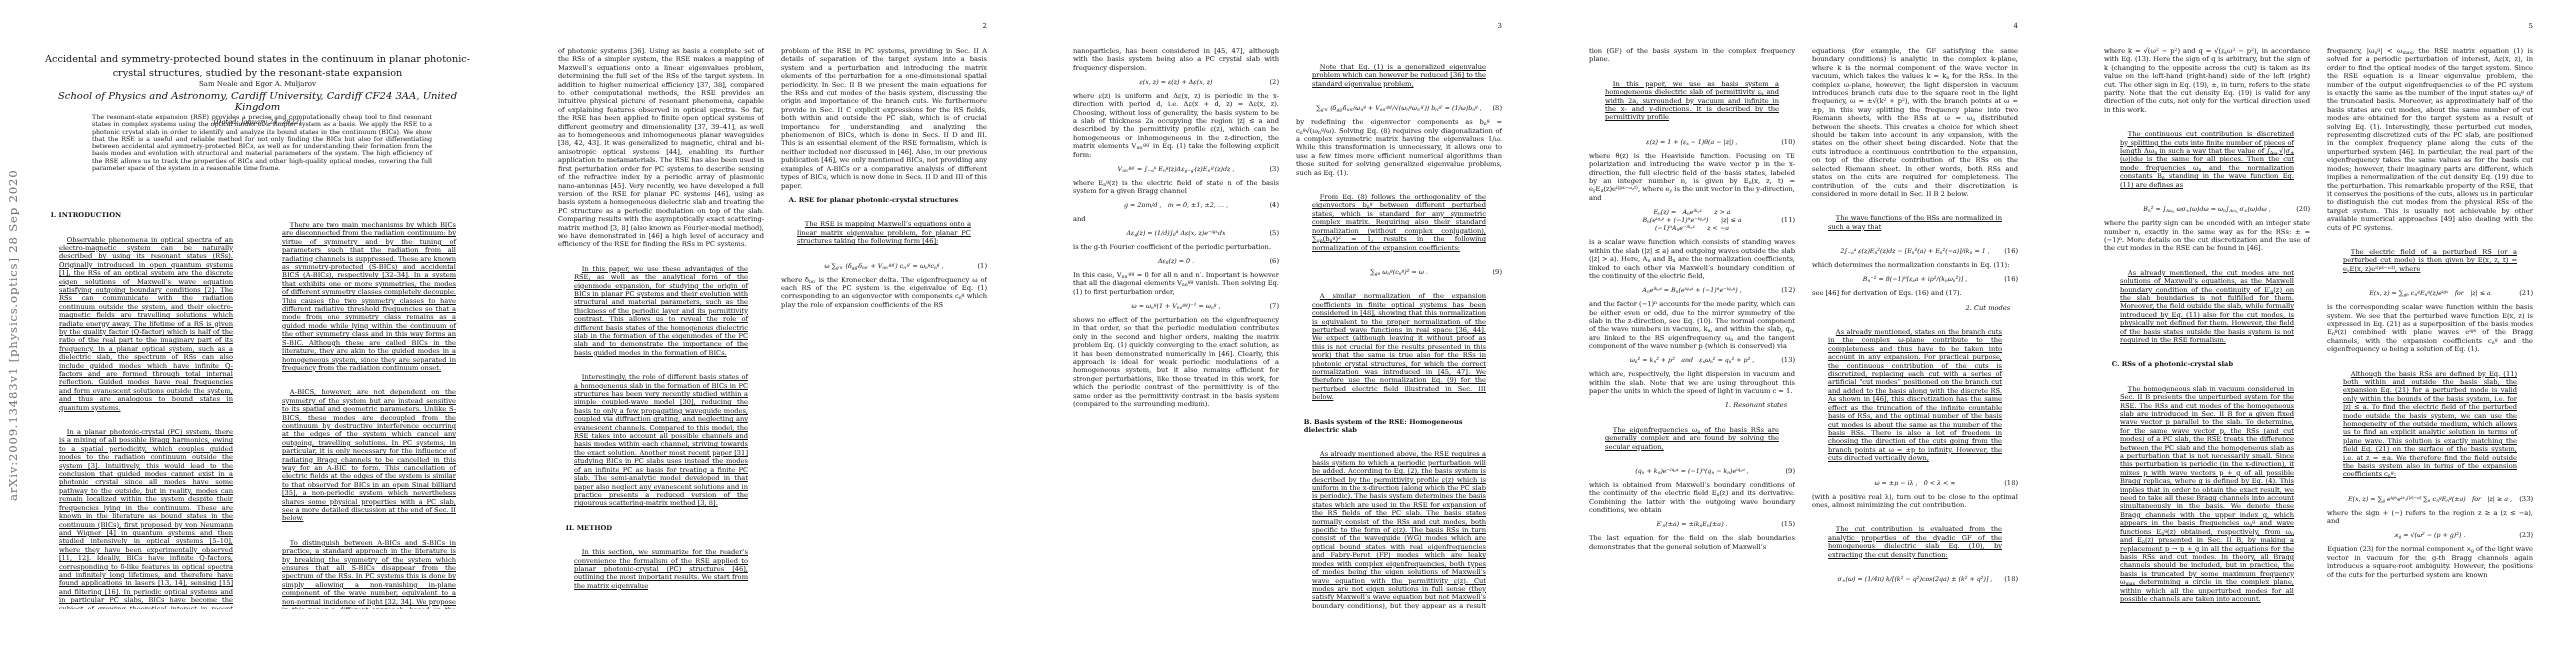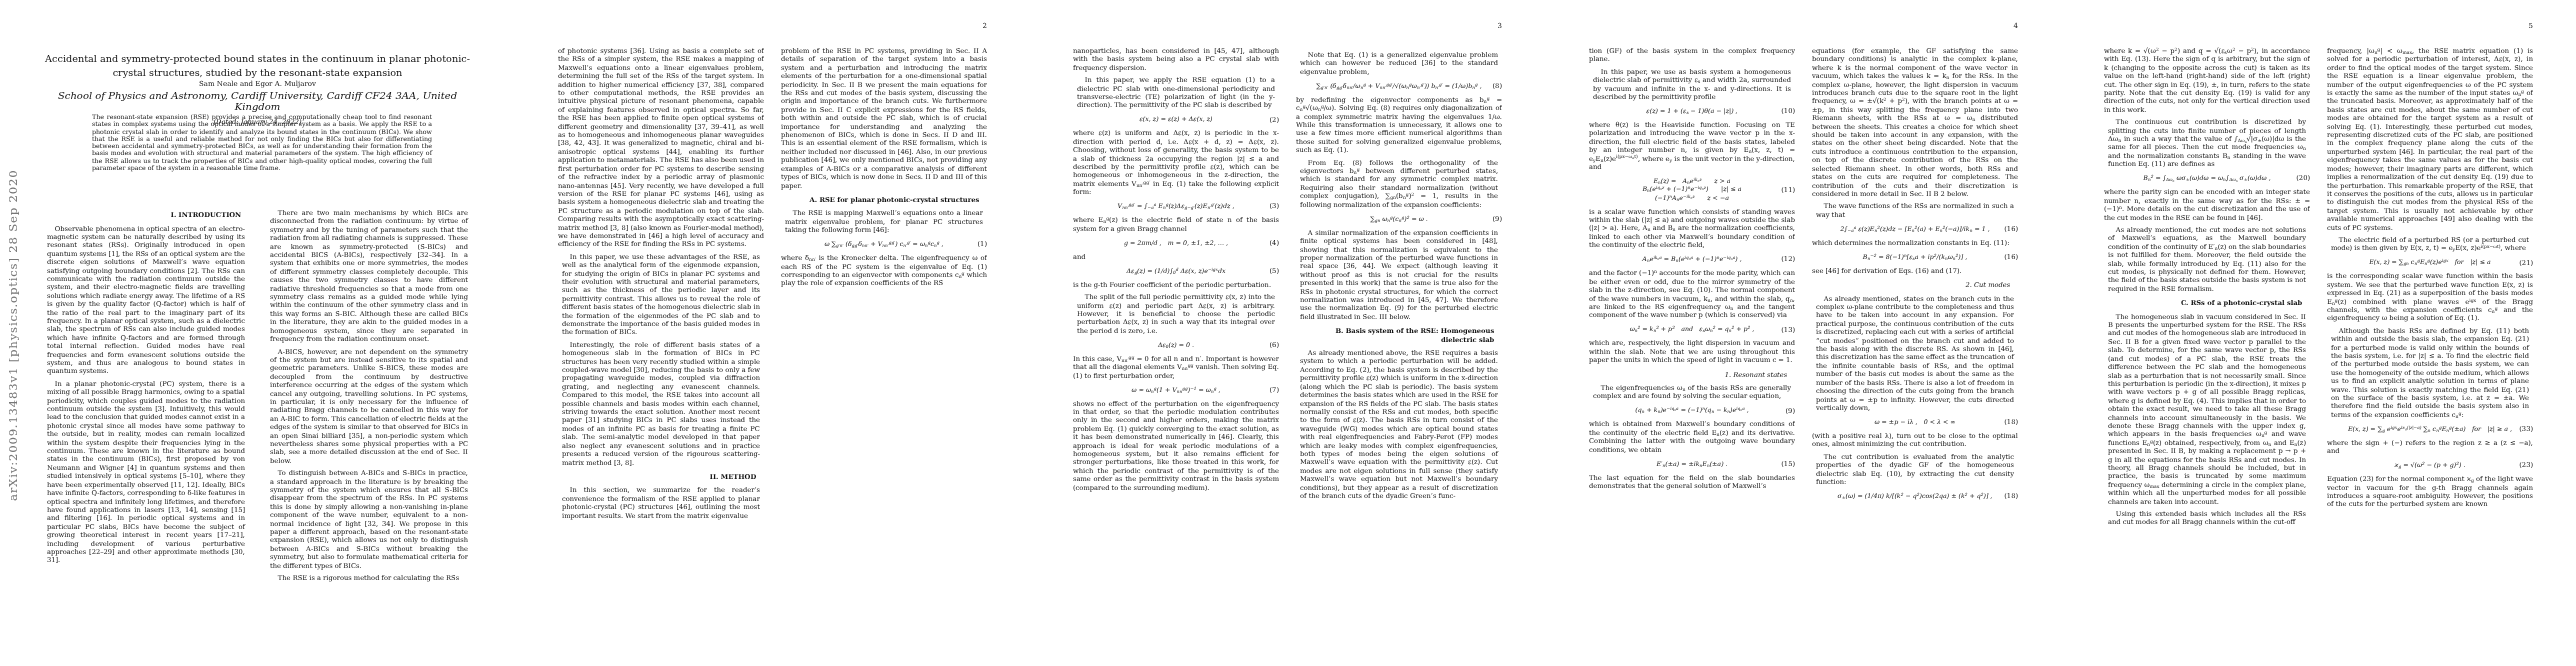--- a/index.html
+++ b/index.html
@@ -15,23 +15,23 @@
   .title{font-size:9.7px;font-weight:normal;line-height:14px;margin:0;}
   .authors{margin-top:0;font-size:7px;}
   .affil{font-style:italic;font-size:10px;margin-top:1.7px;}
   .dateline{font-size:6.7px;margin-top:6px;font-style:italic;}
   .abstract{position:absolute;left:92px;top:113px;width:340px;text-align:justify;
             font-size:6.3px;line-height:7.3px;}
   .col{position:absolute;width:206px;text-align:justify;font-size:6.7px;line-height:8.4px;overflow:hidden;}
   .colL{left:43px;} .colR{left:266px;}
   .colTop{top:47px;height:562px;}
   .colP1{top:205px;height:404px;}
-  .blk-para{text-indent:7.8px;margin:4px;}
+  .blk-para{text-indent:7.8px;margin:16px;text-decoration:underline;}
   .blk-para-ni{text-indent:0;margin:0;}
-  .blk-head{text-align:right;font-weight:bold;font-size:6.7px;margin:6.1px 7.8px 5px;}
+  .blk-head{text-align:left;font-weight:bold;font-size:6.7px;margin:6.1px 7.8px 5px;}
   .blk-headit{text-align:right;font-style:italic;font-size:6.7px;margin:6.1px 7.8px 5px;}
   .blk-eq{position:relative;margin:5.6px 0;text-align:center;}
   .eqbody{display:inline-block;font-style:italic;font-size:6.3px;line-height:8.3px;
           white-space:pre-line;padding:0 15px;text-align:center;}
   .eqnum{position:absolute;right:0;top:50%;transform:translateY(-50%);
          font-style:normal;font-size:6.7px;}
   sub,sup{font-size:0.68em;line-height:0;}
   sup{vertical-align:0.5em;} sub{vertical-align:-0.22em;}
 </style>
 </head>
@@ -76,30 +76,28 @@
         <div class="blk-para">The RSE is mapping Maxwell’s equations onto a linear matrix eigenvalue problem, for planar PC structures taking the following form [46]:</div>
         <div class="blk-eq"><span class="eqbody">ω ∑<sub>g′n′</sub> (δ<sub>gg′</sub>δ<sub>nn′</sub> + V<sub>nn′</sub><sup>gg′</sup>) c<sub>n′</sub><sup>g′</sup> = ω<sub>n</sub><sup>g</sup>c<sub>n</sub><sup>g</sup> ,</span><span class="eqnum">(1)</span></div>
         <div class="blk-para-ni">where δ<sub>nn′</sub> is the Kronecker delta. The eigenfrequency ω of each RS of the PC system is the eigenvalue of Eq. (1) corresponding to an eigenvector with components c<sub>n</sub><sup>g</sup> which play the role of expansion coefficients of the RS</div>
       </div>
   </section>
 
   <section class="page" style="left:1030px">
     <div class="pageno">3</div>
     <div class="col colL colTop">
         <div class="blk-para-ni">nanoparticles, has been considered in [45, 47], although with the basis system being also a PC crystal slab with frequency dispersion.</div>
-        <div class="blk-para">In this paper, we apply the RSE equation (1) to a dielectric PC slab with one-dimensional periodicity and transverse-electric (TE) polarization of light (in the y-direction). The permittivity of the PC slab is described by</div>
         <div class="blk-eq"><span class="eqbody">ε(x, z) = ε(z) + Δε(x, z)</span><span class="eqnum">(2)</span></div>
         <div class="blk-para-ni">where ε(z) is uniform and Δε(x, z) is periodic in the x-direction with period d, i.e. Δε(x + d, z) = Δε(x, z). Choosing, without loss of generality, the basis system to be a slab of thickness 2a occupying the region |z| ≤ a and described by the permittivity profile ε(z), which can be homogeneous or inhomogeneous in the z-direction, the matrix elements V<sub>nn′</sub><sup>gg′</sup> in Eq. (1) take the following explicit form:</div>
         <div class="blk-eq"><span class="eqbody">V<sub>nn′</sub><sup>gg′</sup> = ∫<sub>−a</sub><sup>a</sup> E<sub>n</sub><sup>g</sup>(z)Δε<sub>g−g′</sub>(z)E<sub>n′</sub><sup>g′</sup>(z)dz ,</span><span class="eqnum">(3)</span></div>
         <div class="blk-para-ni">where E<sub>n</sub><sup>g</sup>(z) is the electric field of state n of the basis system for a given Bragg channel</div>
         <div class="blk-eq"><span class="eqbody">g = 2πm∕d , m = 0, ±1, ±2, … ,</span><span class="eqnum">(4)</span></div>
         <div class="blk-para-ni">and</div>
         <div class="blk-eq"><span class="eqbody">Δε<sub>g</sub>(z) = (1∕d)∫<sub>0</sub><sup>d</sup> Δε(x, z)e<sup>−igx</sup>dx</span><span class="eqnum">(5)</span></div>
         <div class="blk-para-ni">is the g-th Fourier coefficient of the periodic perturbation.</div>
-        <div class="blk-para">The split of the full periodic permittivity ε(x, z) into the uniform ε(z) and periodic part Δε(x, z) is arbitrary. However, it is beneficial to choose the periodic perturbation Δε(x, z) in such a way that its integral over the period d is zero, i.e.</div>
         <div class="blk-eq"><span class="eqbody">Δε<sub>0</sub>(z) = 0 .</span><span class="eqnum">(6)</span></div>
         <div class="blk-para-ni">In this case, V<sub>nn′</sub><sup>gg</sup> = 0 for all n and n′. Important is however that all the diagonal elements V<sub>nn</sub><sup>gg</sup> vanish. Then solving Eq. (1) to first perturbation order,</div>
         <div class="blk-eq"><span class="eqbody">ω ≈ ω<sub>n</sub><sup>g</sup>(1 + V<sub>nn</sub><sup>gg</sup>)<sup>−1</sup> = ω<sub>n</sub><sup>g</sup> ,</span><span class="eqnum">(7)</span></div>
         <div class="blk-para-ni">shows no effect of the perturbation on the eigenfrequency in that order, so that the periodic modulation contributes only in the second and higher orders, making the matrix problem Eq. (1) quickly converging to the exact solution, as it has been demonstrated numerically in [46]. Clearly, this approach is ideal for weak periodic modulations of a homogeneous system, but it also remains efficient for stronger perturbations, like those treated in this work, for which the periodic contrast of the permittivity is of the same order as the permittivity contrast in the basis system (compared to the surrounding medium).</div>
       </div>
     <div class="col colR colTop">
         <div class="blk-para">Note that Eq. (1) is a generalized eigenvalue problem which can however be reduced [36] to the standard eigenvalue problem,</div>
         <div class="blk-eq"><span class="eqbody">∑<sub>g′n′</sub> (δ<sub>gg′</sub>δ<sub>nn′</sub>∕ω<sub>n</sub><sup>g</sup> + V<sub>nn′</sub><sup>gg′</sup>∕√(ω<sub>n</sub><sup>g</sup>ω<sub>n′</sub><sup>g′</sup>)) b<sub>n′</sub><sup>g′</sup> = (1∕ω)b<sub>n</sub><sup>g</sup> ,</span><span class="eqnum">(8)</span></div>
         <div class="blk-para-ni">by redefining the eigenvector components as b<sub>n</sub><sup>g</sup> = c<sub>n</sub><sup>g</sup>√(ω<sub>n</sub><sup>g</sup>∕ω). Solving Eq. (8) requires only diagonalization of a complex symmetric matrix having the eigenvalues 1∕ω. While this transformation is unnecessary, it allows one to use a few times more efficient numerical algorithms than those suited for solving generalized eigenvalue problems, such as Eq. (1).</div>
         <div class="blk-para">From Eq. (8) follows the orthogonality of the eigenvectors b<sub>n</sub><sup>g</sup> between different perturbed states, which is standard for any symmetric complex matrix. Requiring also their standard normalization (without complex conjugation), ∑<sub>gn</sub>(b<sub>n</sub><sup>g</sup>)<sup>2</sup> = 1, results in the following normalization of the expansion coefficients:</div>

